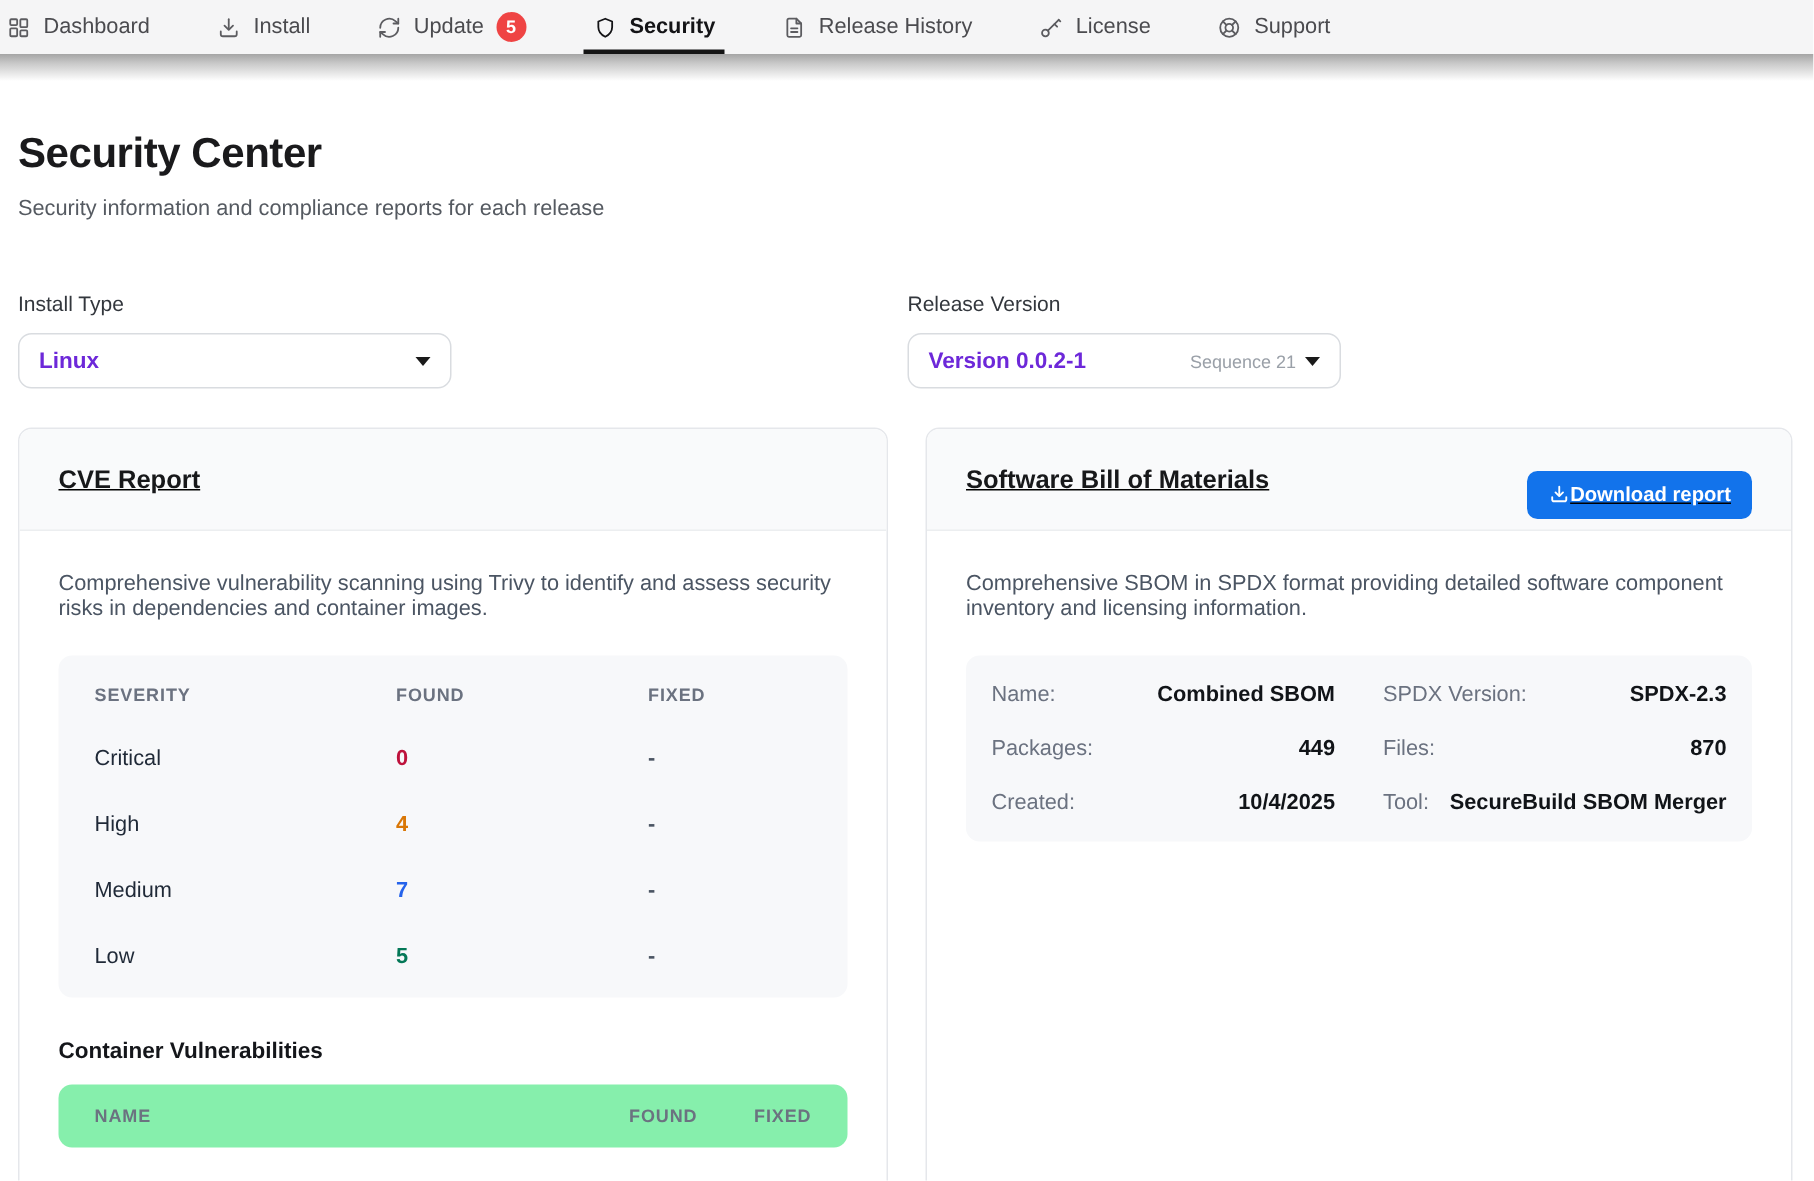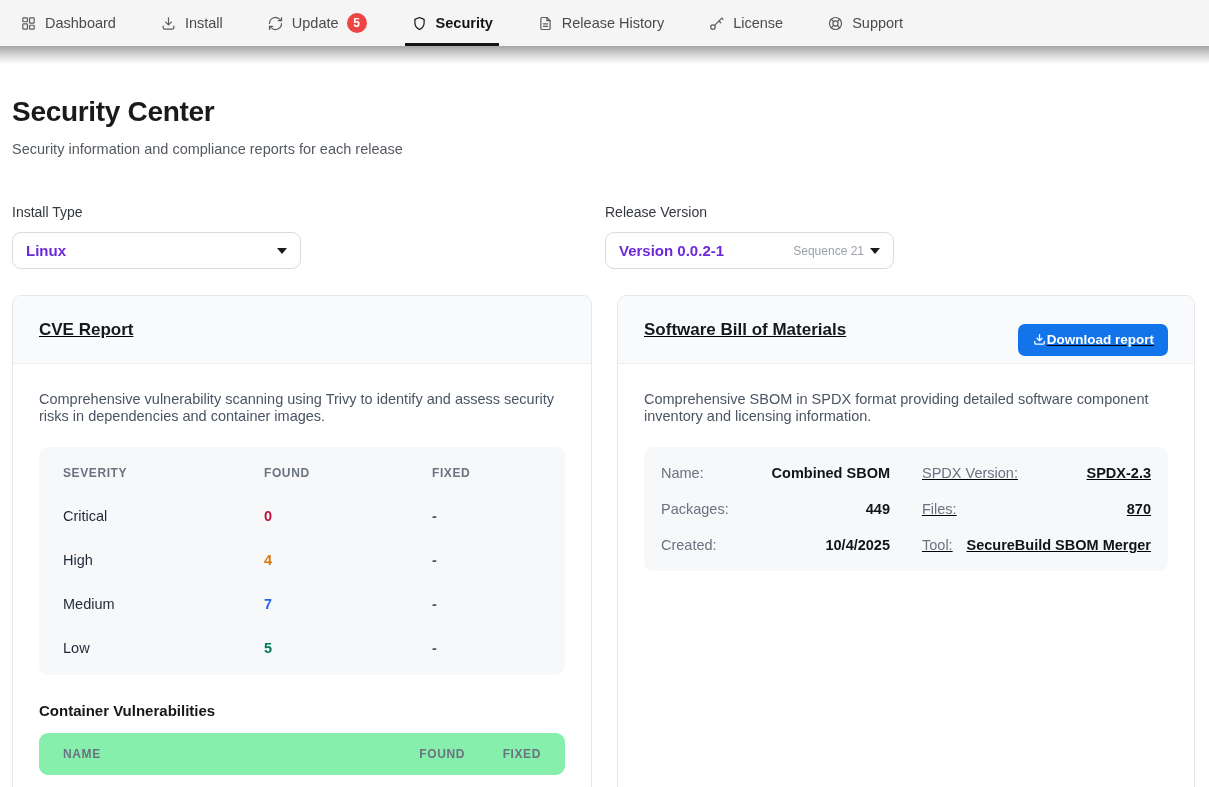--- a/index.html
+++ b/index.html
@@ -1,21 +1,21 @@
 <!DOCTYPE html>
 <html><head>
 <meta charset="utf-8">
 <style>
   * { margin: 0; padding: 0; box-sizing: border-box; }
   html, body { width: 1209px; height: 787px; overflow: hidden; background: #ffffff;
     font-family: "Liberation Sans", "DejaVu Sans", sans-serif; }
 
   
-  .topnav { height: 46px; background: #f5f5f6; display: flex; align-items: stretch;
-    gap: 44px; padding-left: 20px; }
+  .topnav { height: 36px; background: #f5f5f6; display: flex; align-items: stretch;
+    gap: 44px; padding-left: 4px; }
   .nav-item { display: flex; align-items: center; gap: 8px; font-size: 14.5px;
     color: #4b4b4f; cursor: pointer; position: relative; }
   .nav-item svg { width: 17px; height: 17px; stroke: #5c5c60; fill: none;
     stroke-width: 1.7; stroke-linecap: round; stroke-linejoin: round; }
   .nav-item.active { color: #141417; font-weight: 600; }
   .nav-item.active svg { stroke: #141417; }
   .nav-item.active::after { content: ""; position: absolute; left: -6px; right: -6px;
     bottom: 0; height: 3px; background: #151515; }
   .nav-badge { background: #ef4444; color: #fff; font-size: 12px; font-weight: 700;
     min-width: 20px; height: 20px; border-radius: 10px; display: inline-flex;
@@ -71,21 +71,21 @@
   .btn-download { background: #1273eb; color: #fff; border: none; border-radius: 7px;
     height: 32px; padding: 0 14px; font-size: 13.5px; font-weight: 600;
     display: inline-flex; align-items: center; gap: 0; cursor: pointer;
     font-family: inherit; margin-top: 20px; }
   .btn-download svg { width: 15px; height: 15px; stroke: #fff; fill: none;
     stroke-width: 2; stroke-linecap: round; stroke-linejoin: round; }
 
   .sbom-box { margin-top: 22px; background: #f7f8fa; border-radius: 9px; padding: 8px 17px; }
   .sbom-row { display: flex; height: 36px; align-items: center; }
   .sbom-pair { flex: 1; display: flex; }
-  .sbom-pair + .sbom-pair { margin-left: 32px; text-decoration: underline; }
+  .sbom-pair + .sbom-pair { margin-left: 32px; }
   .sbom-label { font-size: 14.5px; color: #6b7280; }
   .sbom-value { flex: 1; text-align: right; font-size: 14.5px; font-weight: 700; color: #111418; }
 </style>
 </head>
 <body>
 
 <nav class="topnav" id="topnav">
     <div class="nav-item">
       <svg viewBox="0 0 24 24">
         <rect x="4" y="4" width="6.5" height="5.5" rx="1"></rect>

